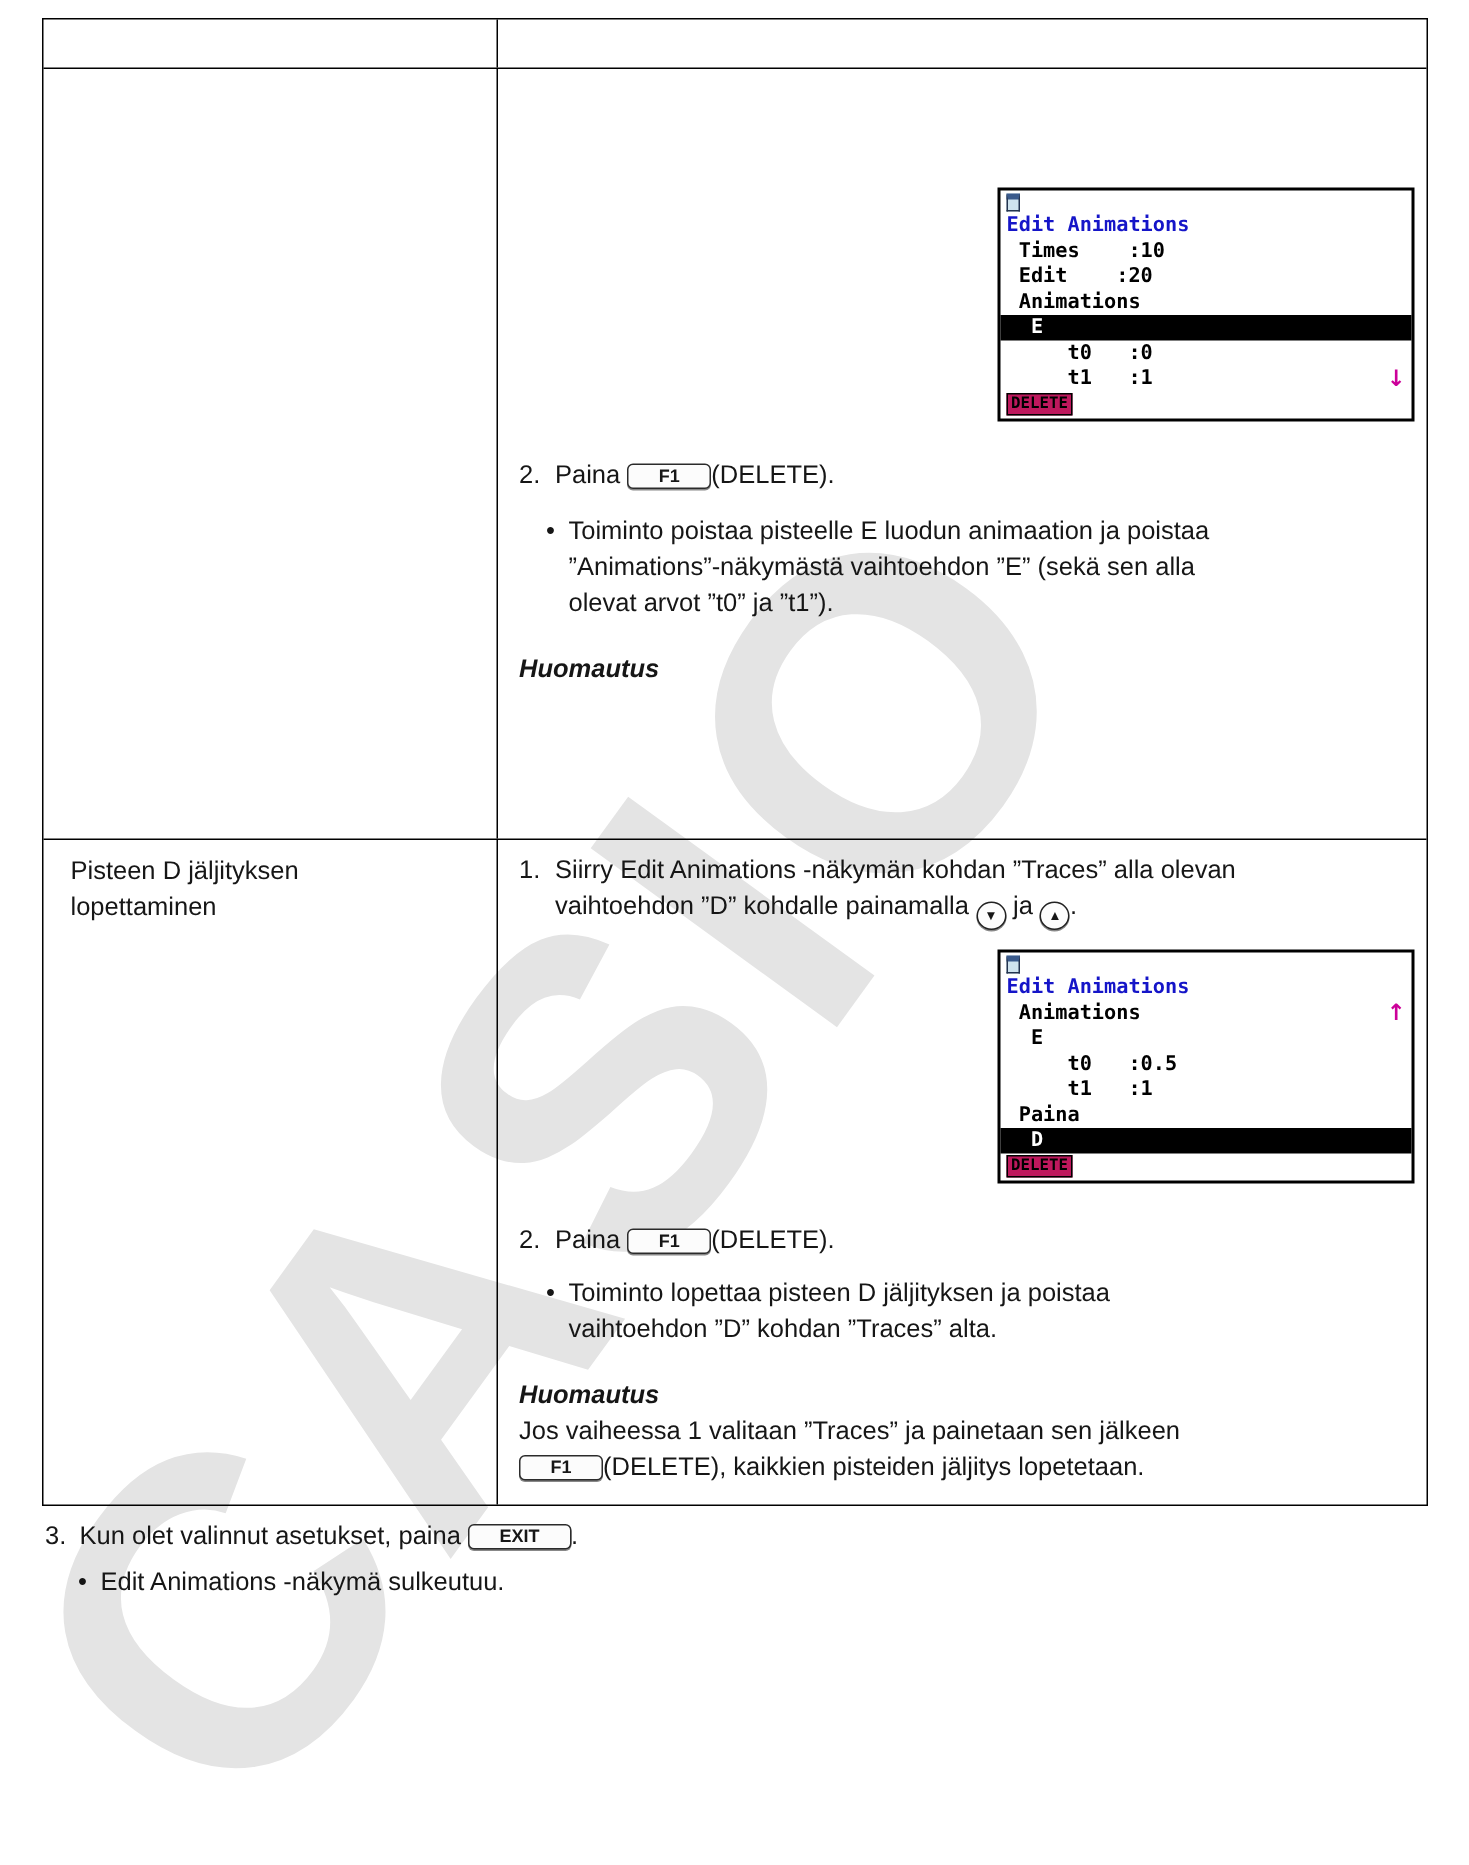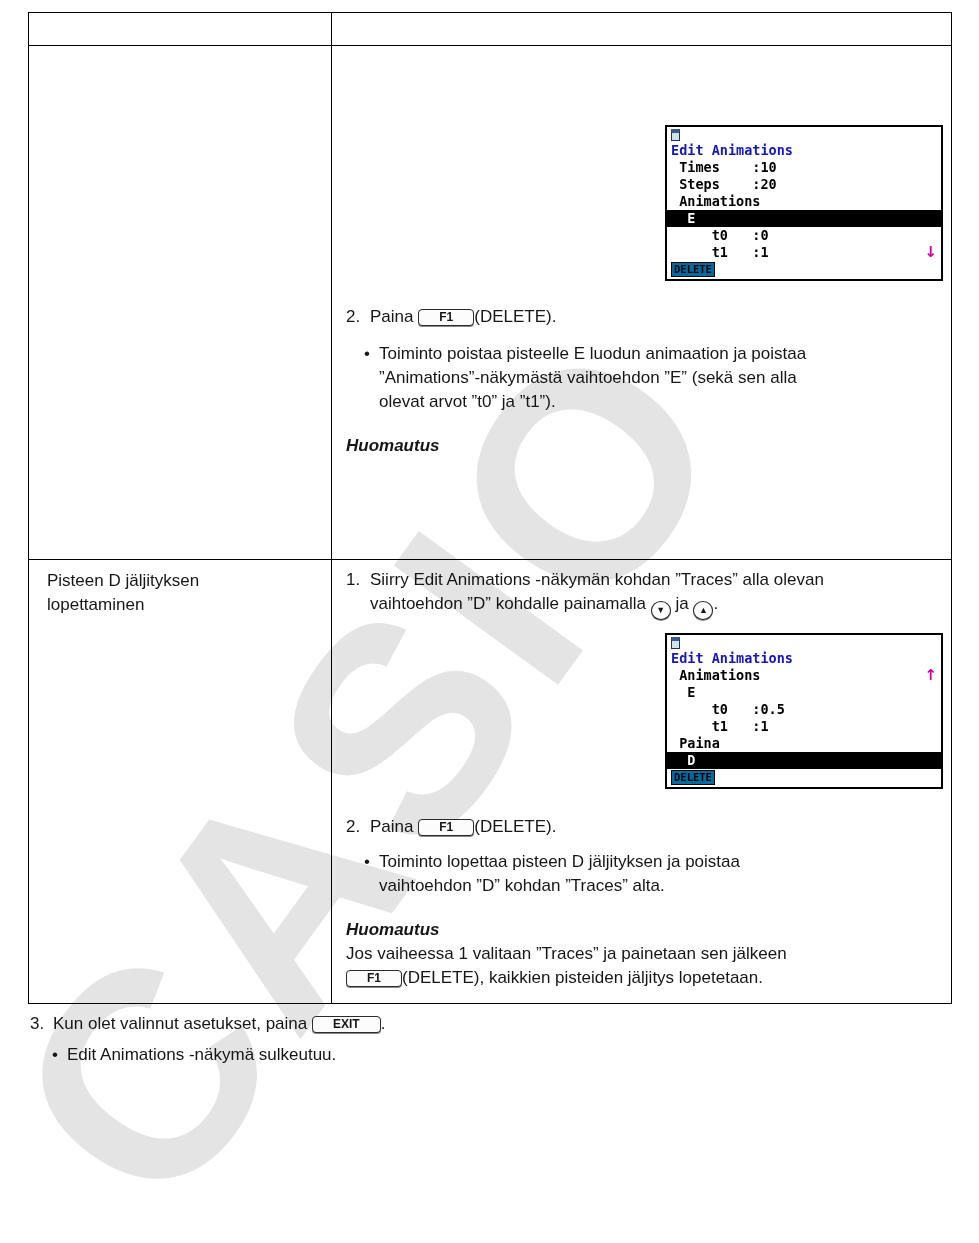--- a/index.html
+++ b/index.html
@@ -131,21 +131,21 @@
     font-size:15px; line-height:17px;
     color:#cc0099;
   }
   .calc-bottom { display:flex; justify-content:flex-start; margin-top:1px; }
   .softkey {
     font-family:"DejaVu Sans Mono", monospace;
     font-weight:bold;
     font-size:10.5px; line-height:13px;
     border:1.5px solid #000;
     padding:0 2px;
-    color:#000; background:#0369a1;
+    color:#000; background:#be185d;
   }
 
   
   .footer {
     position:absolute; left:30px; top:1012px; z-index:1;
   }
   .footer .step-num { width:23px; }
   .footer .bullet-item { margin-left:22px; margin-top:7px; }
 </style>
 </head>
@@ -161,21 +161,21 @@
   </div>
 
   <div class="t-row row-e">
     <div class="cell-left"></div>
     <div class="cell-right sec-e body-text">
 
       <div class="calc-screen screen">
         <div class="status-icon"></div>
         <div class="calc-line calc-title">Edit Animations</div>
         <div class="calc-line"> Times    :10</div>
-        <div class="calc-line"> Steps    :20</div>
+        <div class="calc-line"> Edit    :20</div>
         <div class="calc-line"> Animations</div>
         <div class="calc-line calc-hl">  E</div>
         <div class="calc-line">     t0   :0</div>
         <div class="calc-line calc-flex">
           <span>     t1   :1</span>
           <span class="scroll-arrow">↓</span>
         </div>
         <div class="calc-bottom">
           <span class="softkey">DELETE</span>
         </div>

